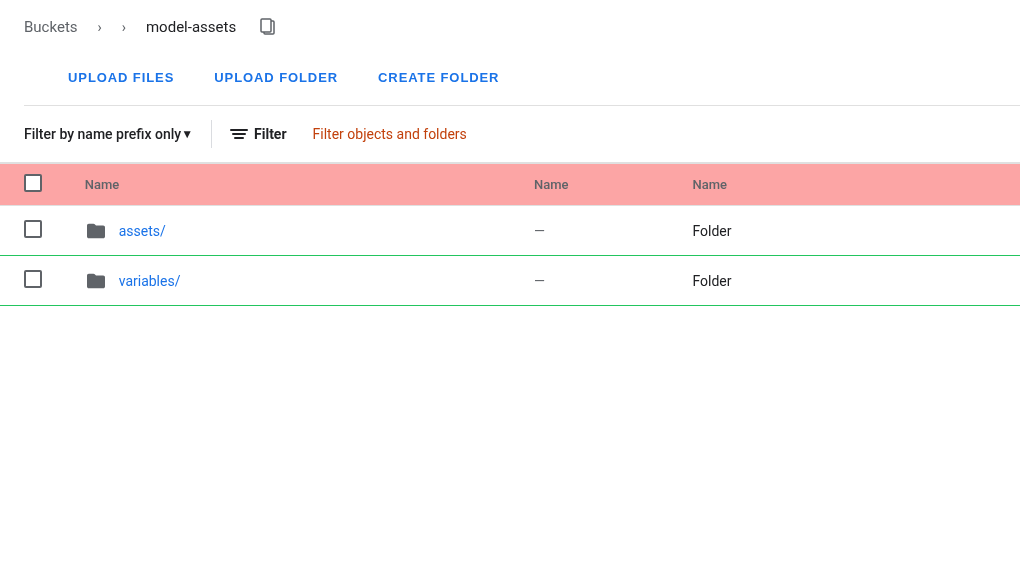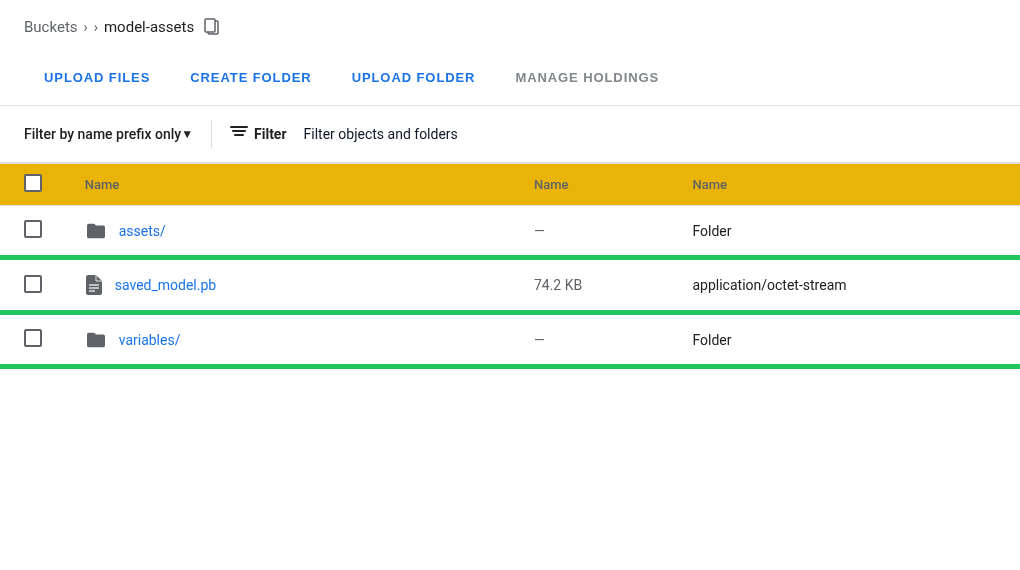--- a/index.html
+++ b/index.html
@@ -13,21 +13,21 @@
       overflow: hidden;
     }
 
     
     .breadcrumb {
       display: flex;
       align-items: center;
       padding: 18px 24px 14px 24px;
       font-size: 15px;
       color: #5f6368;
-      gap: 6px;
+      gap: 20px;
     }
     .breadcrumb-link {
       color: #5f6368;
       cursor: pointer;
       text-decoration: none;
     }
     .breadcrumb-chevron {
       color: #5f6368;
       font-size: 14px;
     }
@@ -45,20 +45,21 @@
       font-size: 16px;
     }
 
     
     .action-toolbar {
       display: flex;
       align-items: center;
       padding: 10px 24px;
       gap: 0;
       border-bottom: 1px solid #e0e0e0;
+      margin-left: 24px;
     }
     .action-btn {
       font-size: 13px;
       font-weight: 700;
       letter-spacing: 0.07em;
       padding: 10px 20px;
       cursor: pointer;
       border: none;
       background: transparent;
       color: #1a73e8;
@@ -91,54 +92,54 @@
       color: #202124;
     }
     .filter-divider {
       width: 1px;
       height: 28px;
       background: #dadce0;
       margin: 0 18px;
     }
     .filter-btn {
       display: flex;
-      align-items: flex-start;
+      align-items: center;
       gap: 6px;
       font-size: 14px;
       font-weight: 700;
       color: #202124;
       cursor: pointer;
-      margin-right: 17px;
+      margin-right: 26px;
     }
     .filter-icon {
       display: flex;
       flex-direction: column;
       gap: 2px;
     }
     .filter-icon span {
       display: block;
       height: 2px;
       background: #202124;
       border-radius: 1px;
     }
     .filter-icon span:nth-child(1) { width: 18px; }
     .filter-icon span:nth-child(2) { width: 14px; margin-left: 2px; }
     .filter-icon span:nth-child(3) { width: 10px; margin-left: 4px; }
     .filter-search-placeholder {
       font-size: 14px;
-      color: #0f172a;
+      color: #c2410c;
     }
 
     
     .objects-table {
       width: 100%;
       border-collapse: collapse;
     }
     .objects-table thead tr {
-      background: #eab308;
+      background: #fca5a5;
       border-bottom: 1px solid #e0e0e0;
       border-radius: 16px;
     }
     .objects-table thead th {
       padding: 10px 16px;
       text-align: left;
       font-size: 13px;
       font-weight: 500;
       color: #5f6368;
     }
@@ -150,21 +151,21 @@
     .objects-table thead th.col-name {
       width: 340px;
     }
     .objects-table thead th.col-size {
       width: 120px;
     }
     .objects-table thead th.col-type {
       width: 260px;
     }
     .objects-table tbody tr {
-      border-bottom: 5px solid #22c55e;
+      border-bottom: 1px solid #22c55e;
     }
     .objects-table tbody td {
       padding: 14px 16px;
       font-size: 14px;
       color: #202124;
     }
     .objects-table tbody td.col-check {
       padding-left: 24px;
       padding-right: 0;
       width: 52px;
@@ -228,23 +229,22 @@
   <span class="copy-icon" title="Copy path">
     <svg width="16" height="18" viewBox="0 0 16 18" fill="none" xmlns="http://www.w3.org/2000/svg">
       <rect x="4" y="3" width="10" height="13" rx="1" stroke="#5f6368" stroke-width="1.5" fill="none"></rect>
       <rect x="1" y="1" width="10" height="13" rx="1" stroke="#5f6368" stroke-width="1.5" fill="white"></rect>
     </svg>
   </span>
 </div>
 
 <div class="action-toolbar">
   <button class="action-btn">UPLOAD FILES</button>
+  <button class="action-btn">UPLOAD FOLDER</button>
   <button class="action-btn">CREATE FOLDER</button>
-  <button class="action-btn">UPLOAD FOLDER</button>
-  <button class="action-btn muted">MANAGE HOLDINGS</button>
 </div>
 
 <div class="filter-row">
   <div class="filter-dropdown">
     <span>Filter by name prefix only</span>
     <span class="chevron">▼</span>
   </div>
   <div class="filter-divider"></div>
   <div class="filter-btn">
     <div class="filter-icon">
@@ -281,39 +281,20 @@
             <a class="name-link">assets/</a>
           </div>
         </td>
         <td class="col-size"><span class="dash">—</span></td>
         <td class="col-type">Folder</td>
       </tr>
       <tr>
         <td class="col-check"><div class="custom-checkbox"></div></td>
         <td>
           <div class="cell-name">
-            <span class="file-icon">
-        <svg viewBox="0 0 18 22" fill="none" xmlns="http://www.w3.org/2000/svg">
-          <path d="M11 1H3C1.9 1 1 1.9 1 3V19C1 20.1 1.9 21 3 21H15C16.1 21 17 20.1 17 19V7L11 1Z" fill="#5f6368"></path>
-          <path d="M11 1V7H17" stroke="#fff" stroke-width="0.8" fill="none"></path>
-          <line x1="4" y1="11" x2="14" y2="11" stroke="#fff" stroke-width="1.2"></line>
-          <line x1="4" y1="14" x2="14" y2="14" stroke="#fff" stroke-width="1.2"></line>
-          <line x1="4" y1="17" x2="10" y2="17" stroke="#fff" stroke-width="1.2"></line>
-        </svg>
-      </span>
-            <a class="name-link">saved_model.pb</a>
-          </div>
-        </td>
-        <td class="col-size"><span class="dash">74.2 KB</span></td>
-        <td class="col-type">application/octet-stream</td>
-      </tr>
-      <tr>
-        <td class="col-check"><div class="custom-checkbox"></div></td>
-        <td>
-          <div class="cell-name">
             <span class="folder-icon">
         <svg viewBox="0 0 24 20" fill="none" xmlns="http://www.w3.org/2000/svg">
           <path d="M2 4C2 2.9 2.9 2 4 2H9.17C9.70 2 10.21 2.21 10.59 2.59L12 4H20C21.1 4 22 4.9 22 6V16C22 17.1 21.1 18 20 18H4C2.9 18 2 17.1 2 16V4Z" fill="#5f6368"></path>
         </svg>
       </span>
             <a class="name-link">variables/</a>
           </div>
         </td>
         <td class="col-size"><span class="dash">—</span></td>
         <td class="col-type">Folder</td>

